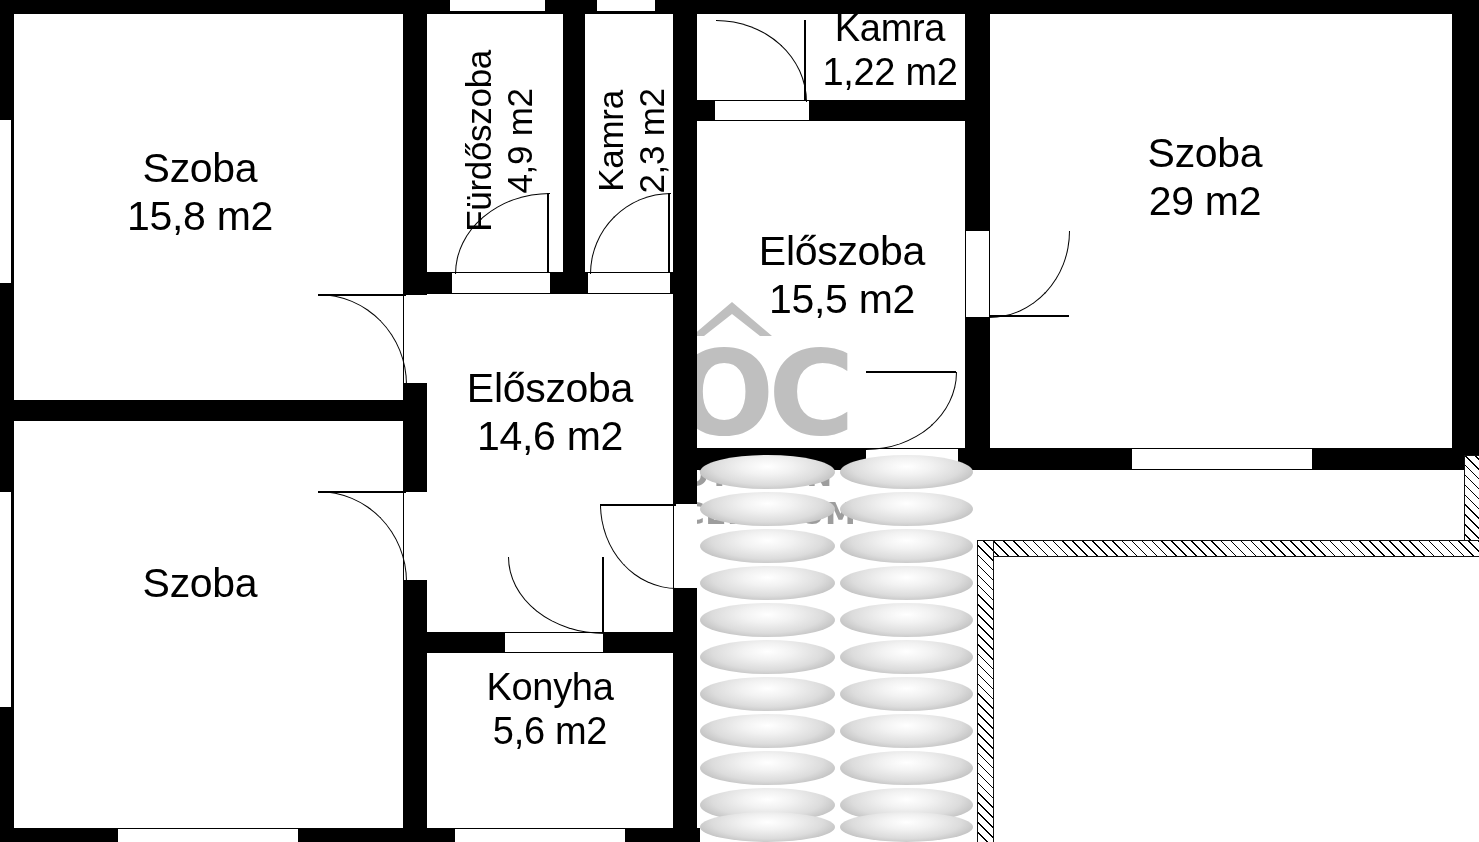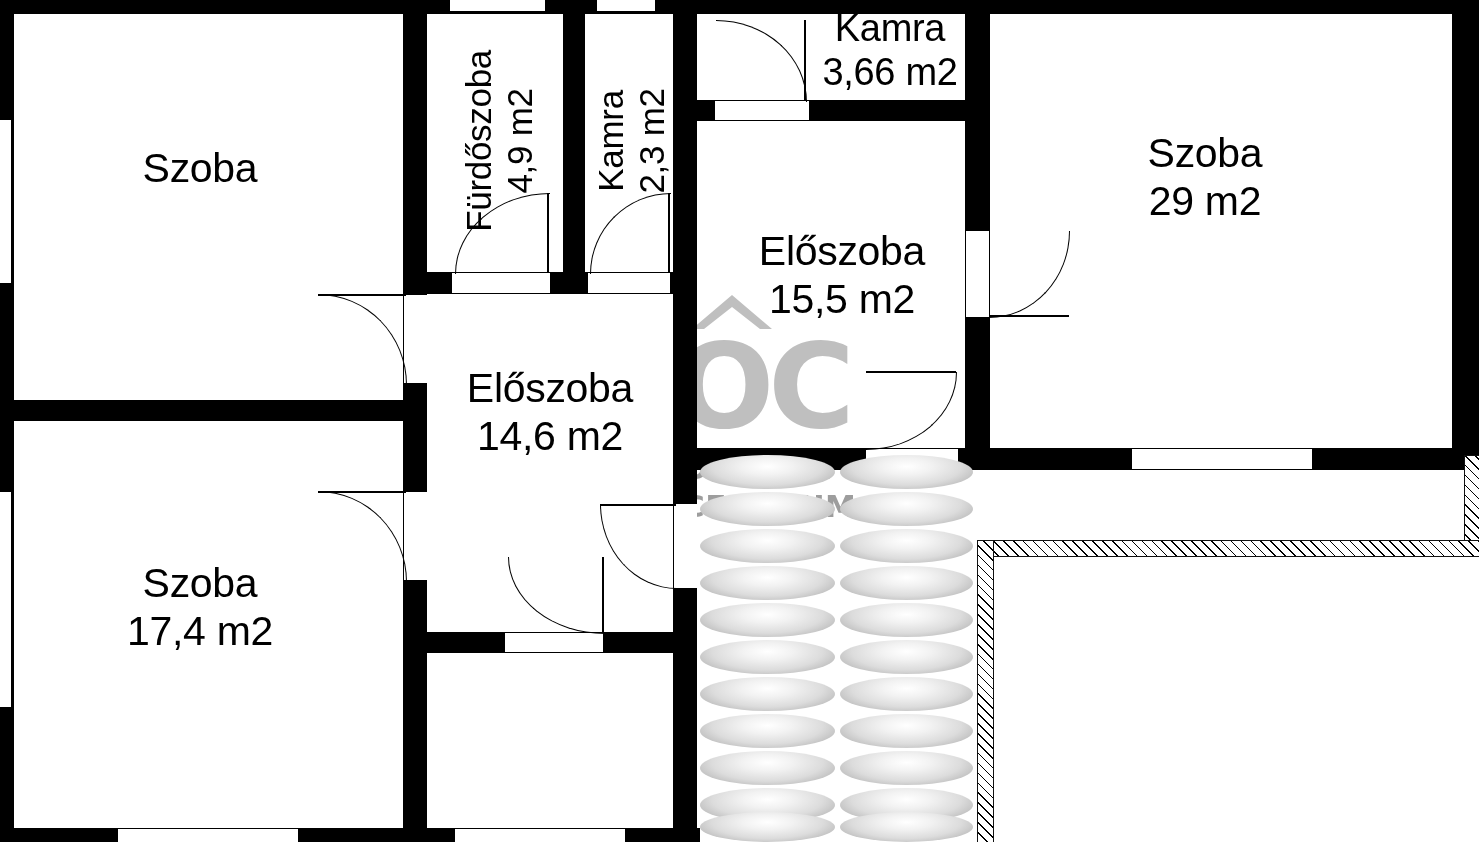--- a/index.html
+++ b/index.html
@@ -104,21 +104,21 @@
     color: #9d9d9d;
     letter-spacing: 0.5px;
     line-height: 1;
   }
 </style>
 </head>
 <body>
 
 <div id="plan">
 
-  <div id="watermark" style="left:660px; top:285px; width:230px; height:260px;text-align:right;">
+  <div id="watermark" style="left:660px; top:292px; width:230px; height:260px;text-align:right;">
     <svg id="wm-roof" viewBox="0 0 88 44" style="left:28px; top:4px;">
       <path d="M4 40 L44 6 L84 40 L72 40 L44 18 L16 40 Z" fill="#bfbfbf"></path>
     </svg>
     <div id="wm-oc" style="left:14px; top:42px;">OC</div>
     <div class="wm-word" style="left:22px; top:168px;">OTTHON</div>
     <div class="wm-word" style="left:22px; top:206px;">CENTRUM</div>
   </div>
 
   <div class="wall" style="left:0px; top:0px; width:686px; height:14px;"></div>
 
@@ -226,51 +226,55 @@
     <div class="pill" style="left:700px; top:751px; width:135px; height:34px;"></div>
     <div class="pill" style="left:840px; top:751px; width:133px; height:34px;"></div>
     <div class="pill" style="left:700px; top:788px; width:135px; height:34px;"></div>
     <div class="pill" style="left:840px; top:788px; width:133px; height:34px;"></div>
     <div class="pill" style="left:700px; top:812px; width:135px; height:30px;"></div>
     <div class="pill" style="left:840px; top:812px; width:133px; height:30px;"></div>
   </div>
 
   <div class="label lab-big" style="left:60px; top:145px; width:280px;">
     <span class="ln">Szoba</span>
+    <span class="ln">15,8 m2</span>
   </div>
 
   <div class="label lab-big" style="left:60px; top:560px; width:280px;">
     <span class="ln">Szoba</span>
-    <span class="ln">17,4 m2</span>
   </div>
 
   <div class="label lab-small vert" style="left:360px; top:100px; width:280px;">
     <span class="ln">Fürdőszoba</span>
     <span class="ln">4,9 m2</span>
   </div>
 
   <div class="label lab-small vert" style="left:492px; top:100px; width:280px;">
     <span class="ln">Kamra</span>
     <span class="ln">2,3 m2</span>
   </div>
 
   <div class="label lab-mid" style="left:790px; top:6px; width:200px;">
     <span class="ln">Kamra</span>
-    <span class="ln">3,66 m2</span>
+    <span class="ln">1,22 m2</span>
   </div>
 
   <div class="label lab-big" style="left:405px; top:365px; width:290px;">
     <span class="ln">Előszoba</span>
     <span class="ln">14,6 m2</span>
   </div>
 
   <div class="label lab-big" style="left:697px; top:228px; width:290px;">
     <span class="ln">Előszoba</span>
     <span class="ln">15,5 m2</span>
   </div>
 
+  <div class="label lab-mid" style="left:405px; top:665px; width:290px;">
+    <span class="ln">Konyha</span>
+    <span class="ln">5,6 m2</span>
+  </div>
 
   <div class="label lab-big" style="left:1060px; top:130px; width:290px;">
     <span class="ln">Szoba</span>
     <span class="ln">29 m2</span>
   </div>
 
 </div>
 
 </body></html>

